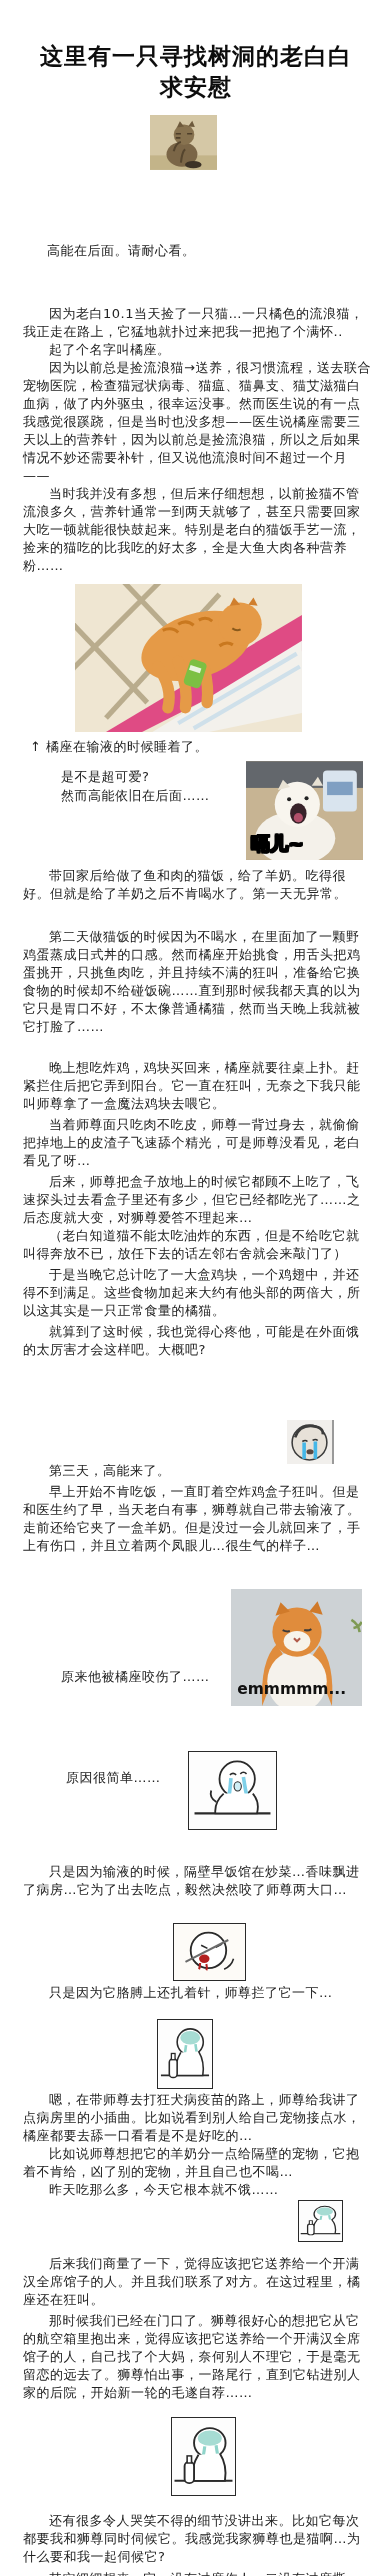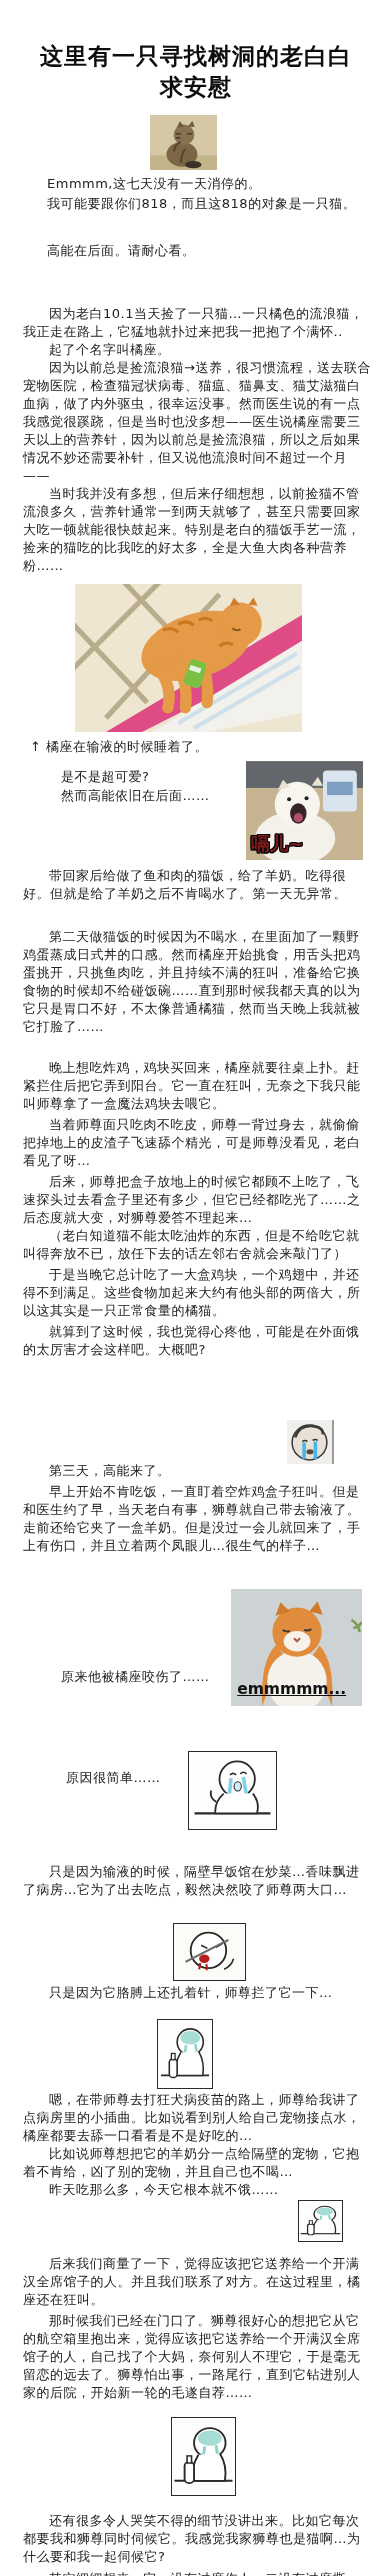--- a/index.html
+++ b/index.html
@@ -5,21 +5,21 @@
   html,body{margin:0;padding:0;background:#ffffff;}
   #page{position:relative;width:392px;height:2937px;background:#ffffff;overflow:hidden;
         font-family:"DejaVu Sans",sans-serif;color:#1f1f1f;}
   .txt{position:absolute;color:#222;font-size:13px;line-height:18px;letter-spacing:0.5px;}
   .flow p{margin:0;text-indent:2em;}
   .pre{white-space:pre-line;}
   .title-line{position:absolute;left:0;width:392px;text-align:center;font-weight:900;
               font-size:23px;color:#0d0d0d;letter-spacing:1px;}
   .imgbox{position:absolute;overflow:hidden;}
   .framed{border:1.5px solid #2a2a2a;background:#fff;box-sizing:border-box;}
-  .meme-text{position:absolute;font-weight:900;color:#7f1d1d;
+  .meme-text{position:absolute;font-weight:900;color:#000000;
              text-shadow:-1px 0 #000,1px 0 #000,0 -1px #000,0 1px #000,-1px -1px #000,1px 1px #000,-1px 1px #000,1px -1px #000;}
   .caption-dark{position:absolute;font-weight:900;color:#111;}
   svg{display:block;}
   .gap48{margin-bottom:25px !important;}
   .gap45{margin-bottom:23px !important;}
   .gap8{margin-bottom:4.1px !important;}
   .gap6{margin-bottom:3.1px !important;}
 </style>
 </head>
 <body>
@@ -36,22 +36,20 @@
       <ellipse cx="62" cy="76" rx="30" ry="24" fill="#7b6647"></ellipse>
       <circle cx="66" cy="38" r="20" fill="#87724f"></circle>
       <path d="M52,24 l6,-12 l8,10 z" fill="#6e5a3c"></path>
       <path d="M74,22 l8,-11 l5,12 z" fill="#6e5a3c"></path>
       <path d="M50,36 h10 M50,44 h9 M72,36 h10" stroke="#4f3f2a" stroke-width="3"></path>
       <path d="M46,70 q4,-16 14,-18 M60,92 q2,-20 8,-26" stroke="#55452e" stroke-width="4" fill="none"></path>
       <ellipse cx="84" cy="96" rx="16" ry="7" fill="#3c3226"></ellipse>
     </svg>
   </div>
 
-  <div class="txt pre" style="left:47px;top:174px;width:322px;line-height:19.6px;">Emmmm,这七天没有一天消停的。
-我可能要跟你们818，而且这818的对象是一只猫。</div>
   <div class="txt" style="left:47px;top:242px;width:258px;">高能在后面。请耐心看。</div>
 
   <div class="txt flow" style="left:23px;top:305px;width:348px;">
     <p>因为老白10.1当天捡了一只猫…一只橘色的流浪猫，我正走在路上，它猛地就扑过来把我一把抱了个满怀..</p>
     <p>起了个名字叫橘座。</p>
     <p>因为以前总是捡流浪猫→送养，很习惯流程，送去联合宠物医院，检查猫冠状病毒、猫瘟、猫鼻支、猫艾滋猫白血病，做了内外驱虫，很幸运没事。然而医生说的有一点我感觉很蹊跷，但是当时也没多想——医生说橘座需要三天以上的营养针，因为以前总是捡流浪猫，所以之后如果情况不妙还需要补针，但又说他流浪时间不超过一个月——</p>
     <p>当时我并没有多想，但后来仔细想想，以前捡猫不管流浪多久，营养针通常一到两天就够了，甚至只需要回家大吃一顿就能很快鼓起来。特别是老白的猫饭手艺一流，捡来的猫吃的比我吃的好太多，全是大鱼大肉各种营养粉……</p>
   </div>
 
   <div class="imgbox" style="left:75px;top:584px;width:227px;height:148px;background:#efe6d2;">
@@ -137,21 +135,21 @@
       <path d="M60,228 q-4,-90 28,-120 l12,18 z" fill="#e08c3c"></path>
       <path d="M196,228 q6,-86 -24,-118 l-14,20 z" fill="#e08c3c"></path>
       <ellipse cx="128" cy="180" rx="58" ry="60" fill="#f5f2ec"></ellipse>
       <circle cx="128" cy="84" r="48" fill="#e08c3c"></circle>
       <path d="M86,52 l10,-26 l18,18 z" fill="#d07a2a"></path>
       <path d="M152,44 l16,-20 l10,26 z" fill="#d07a2a"></path>
       <ellipse cx="128" cy="102" rx="26" ry="20" fill="#f7f3ea"></ellipse>
       <path d="M100,80 q8,4 14,2 M142,80 q8,2 14,-2" stroke="#3a3a3a" stroke-width="4" fill="none"></path>
       <path d="M122,96 l6,6 l6,-6" fill="none" stroke="#b15b4a" stroke-width="4"></path>
     </svg>
-    <span class="caption-dark" style="left:6.2px;bottom:8.2px;font-size:15.5px;letter-spacing:0;text-decoration:underline;">emmmmm...</span>
+    <span class="caption-dark" style="left:6.2px;bottom:8.2px;font-size:15.5px;letter-spacing:0;">emmmmm...</span>
   </div>
 
   <div class="txt" style="left:61px;top:1668px;width:170px;">原来他被橘座咬伤了……</div>
   <div class="txt" style="left:66px;top:1750px;width:124px;margin-top:19px;">原因很简单……</div>
 
   <div class="imgbox framed" style="left:188px;top:1751px;width:89px;height:79px;">
     <svg width="100%" height="100%" viewBox="0 0 166 148">
       <rect width="166" height="148" fill="#fdfdfd"></rect>
       <path d="M10,118 H156" stroke="#2a2a2a" stroke-width="4"></path>
       <circle cx="92" cy="52" r="34" fill="#fff" stroke="#2a2a2a" stroke-width="3.5"></circle>

